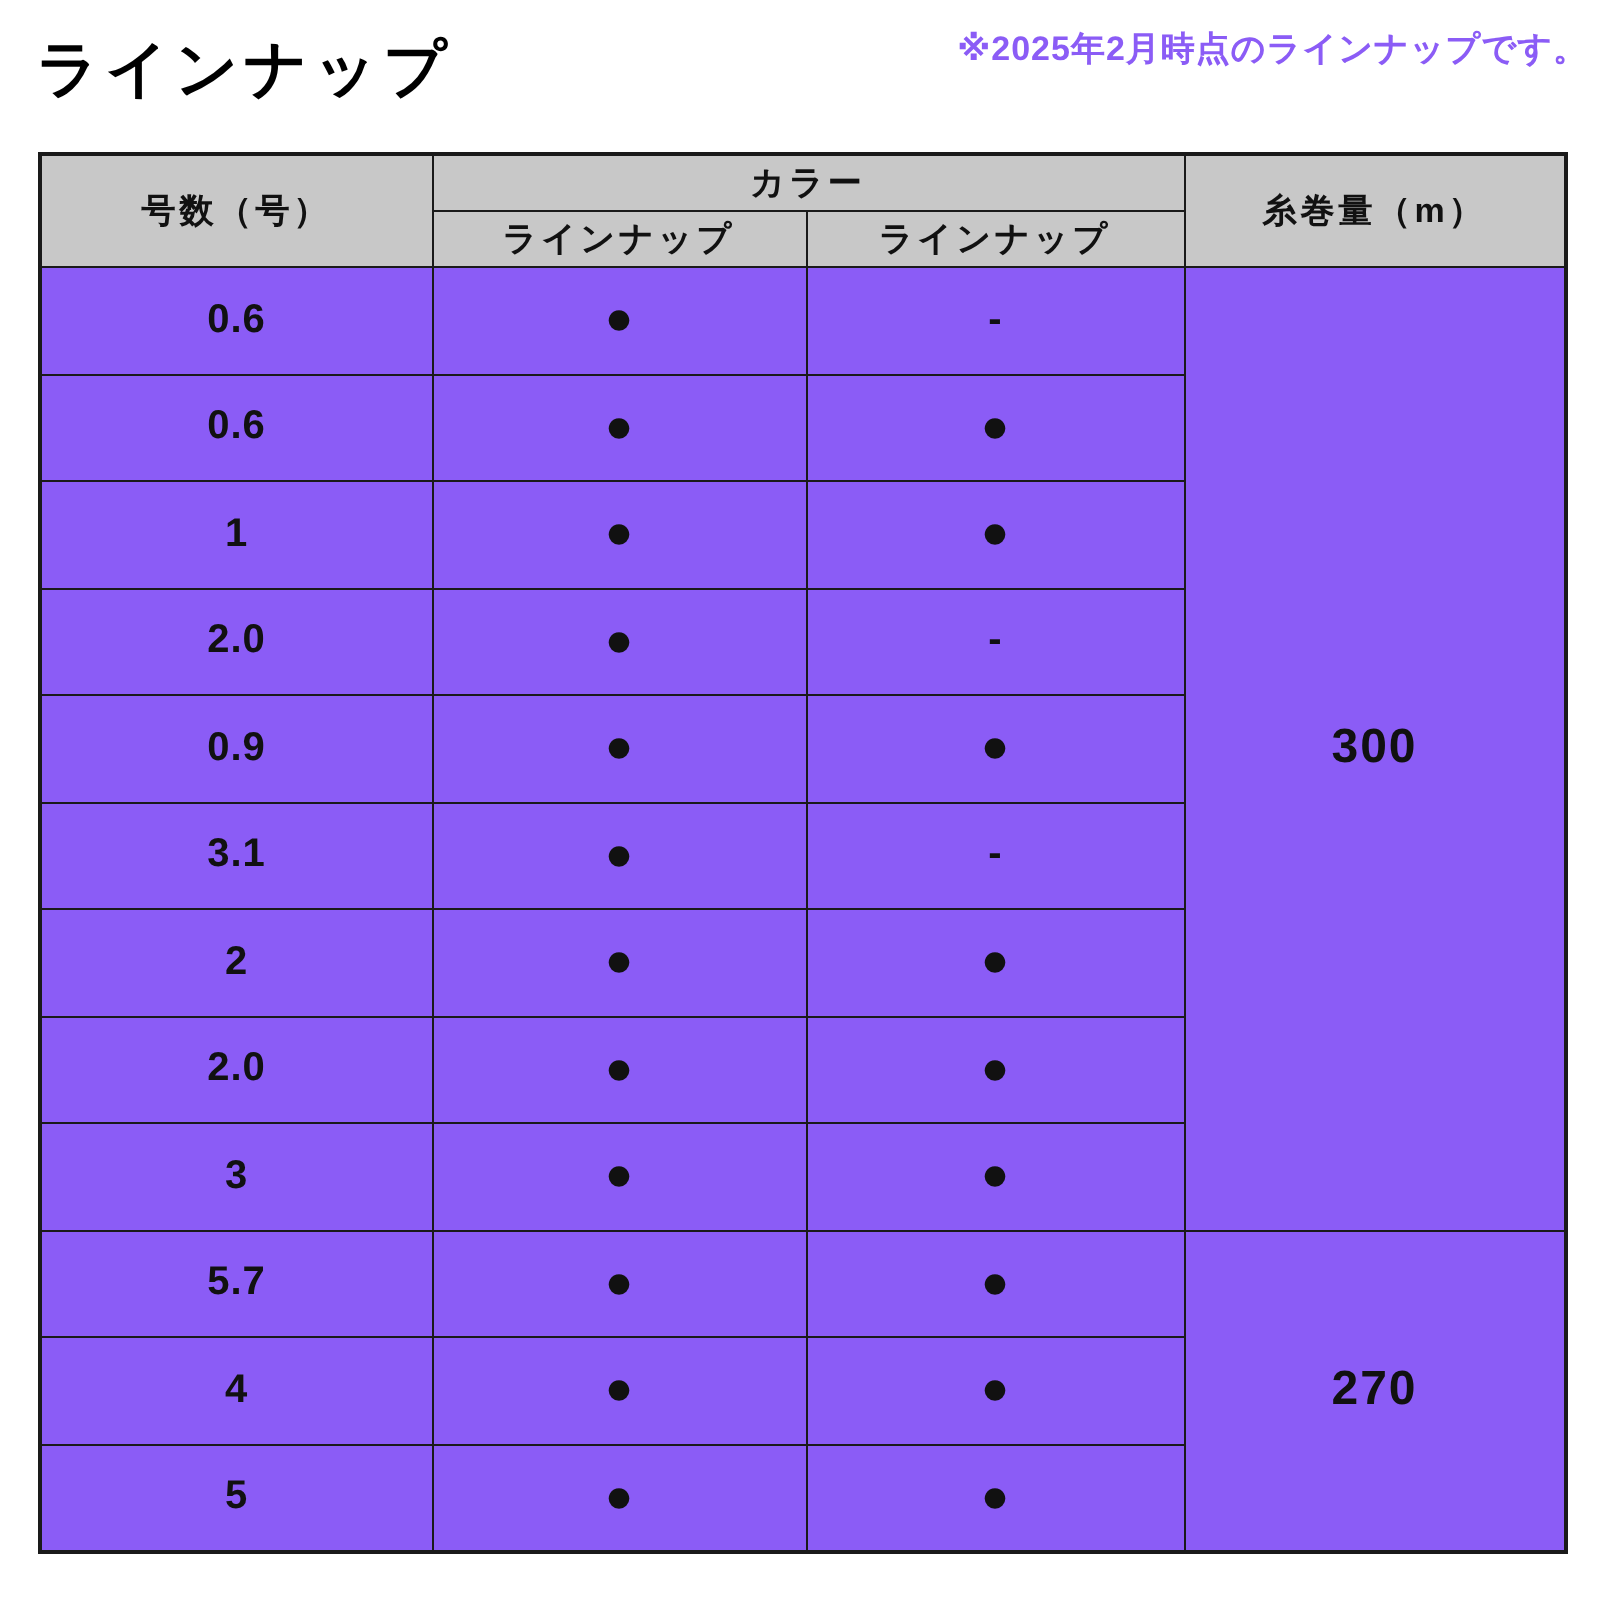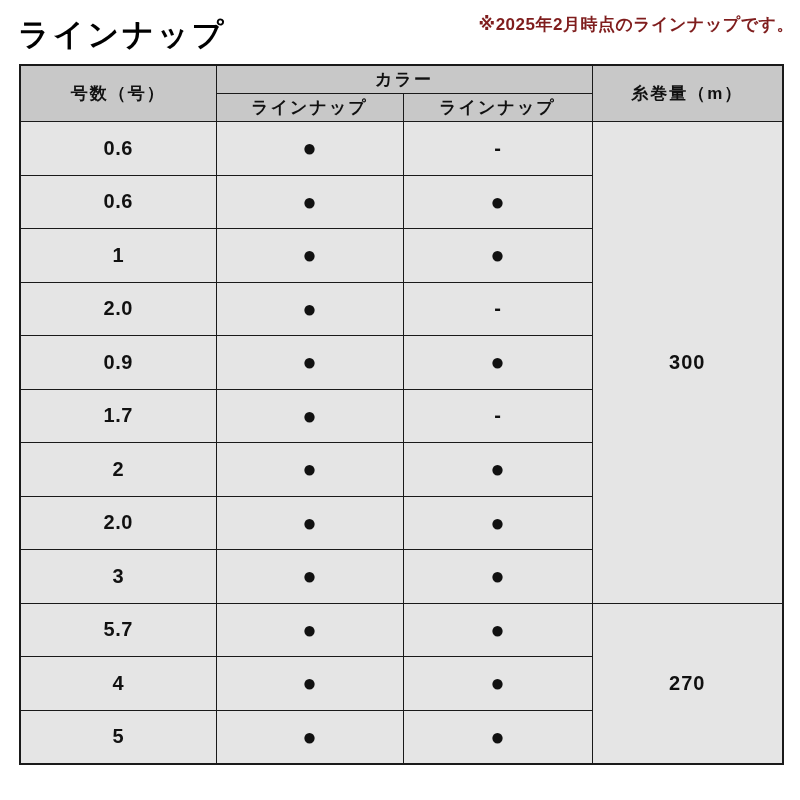--- a/index.html
+++ b/index.html
@@ -22,27 +22,27 @@
     color: #000000;
     white-space: nowrap;
   }
   .page-note {
     position: absolute;
     right: 6px;
     top: 13px;
     font-size: 17px;
     font-weight: bold;
     letter-spacing: 0.5px;
-    color: #7f1d1d;
+    color: #8b5cf6;
     white-space: nowrap;
   }
   table.lineup {
     position: absolute;
     left: 19px;
-    top: 64px;
+    top: 76px;
     width: 763px;
     border-collapse: collapse;
     table-layout: fixed;
     border: 2px solid var(--border, #1a1a1a);
   }
   .lineup th, .lineup td {
     border: 1.5px solid var(--border, #1a1a1a);
     text-align: center;
     vertical-align: middle;
     color: var(--text, #111111);
@@ -50,38 +50,38 @@
     overflow: hidden;
   }
   .lineup thead th {
     background: var(--header-bg, #c8c8c8);
     font-size: 17px;
     font-weight: bold;
     letter-spacing: 2px;
     height: 27px;
   }
   .lineup tbody td {
-    background: #e5e5e5;
+    background: #8b5cf6;
     height: 52.5px;
   }
   td.size-cell {
     font-size: 20px;
     font-weight: bold;
     letter-spacing: 0.5px;
   }
   td.dot-cell {
     font-size: 24px;
     line-height: 1;
   }
   td.dash-cell {
     font-size: 20px;
     font-weight: bold;
   }
   td.capacity-cell {
-    font-size: 20px;
+    font-size: 24px;
     font-weight: bold;
     letter-spacing: 1px;
   }
 </style>
 </head>
 <body>
 
 <div class="page-title">ラインナップ</div>
 
 <div class="page-note">※2025年2月時点のラインナップです。</div>
@@ -125,21 +125,21 @@
         <td class="size-cell">2.0</td>
         <td class="dot-cell">●</td>
         <td class="dash-cell">-</td>
       </tr>
       <tr>
         <td class="size-cell">0.9</td>
         <td class="dot-cell">●</td>
         <td class="dot-cell">●</td>
       </tr>
       <tr>
-        <td class="size-cell">1.7</td>
+        <td class="size-cell">3.1</td>
         <td class="dot-cell">●</td>
         <td class="dash-cell">-</td>
       </tr>
       <tr>
         <td class="size-cell">2</td>
         <td class="dot-cell">●</td>
         <td class="dot-cell">●</td>
       </tr>
       <tr>
         <td class="size-cell">2.0</td>

